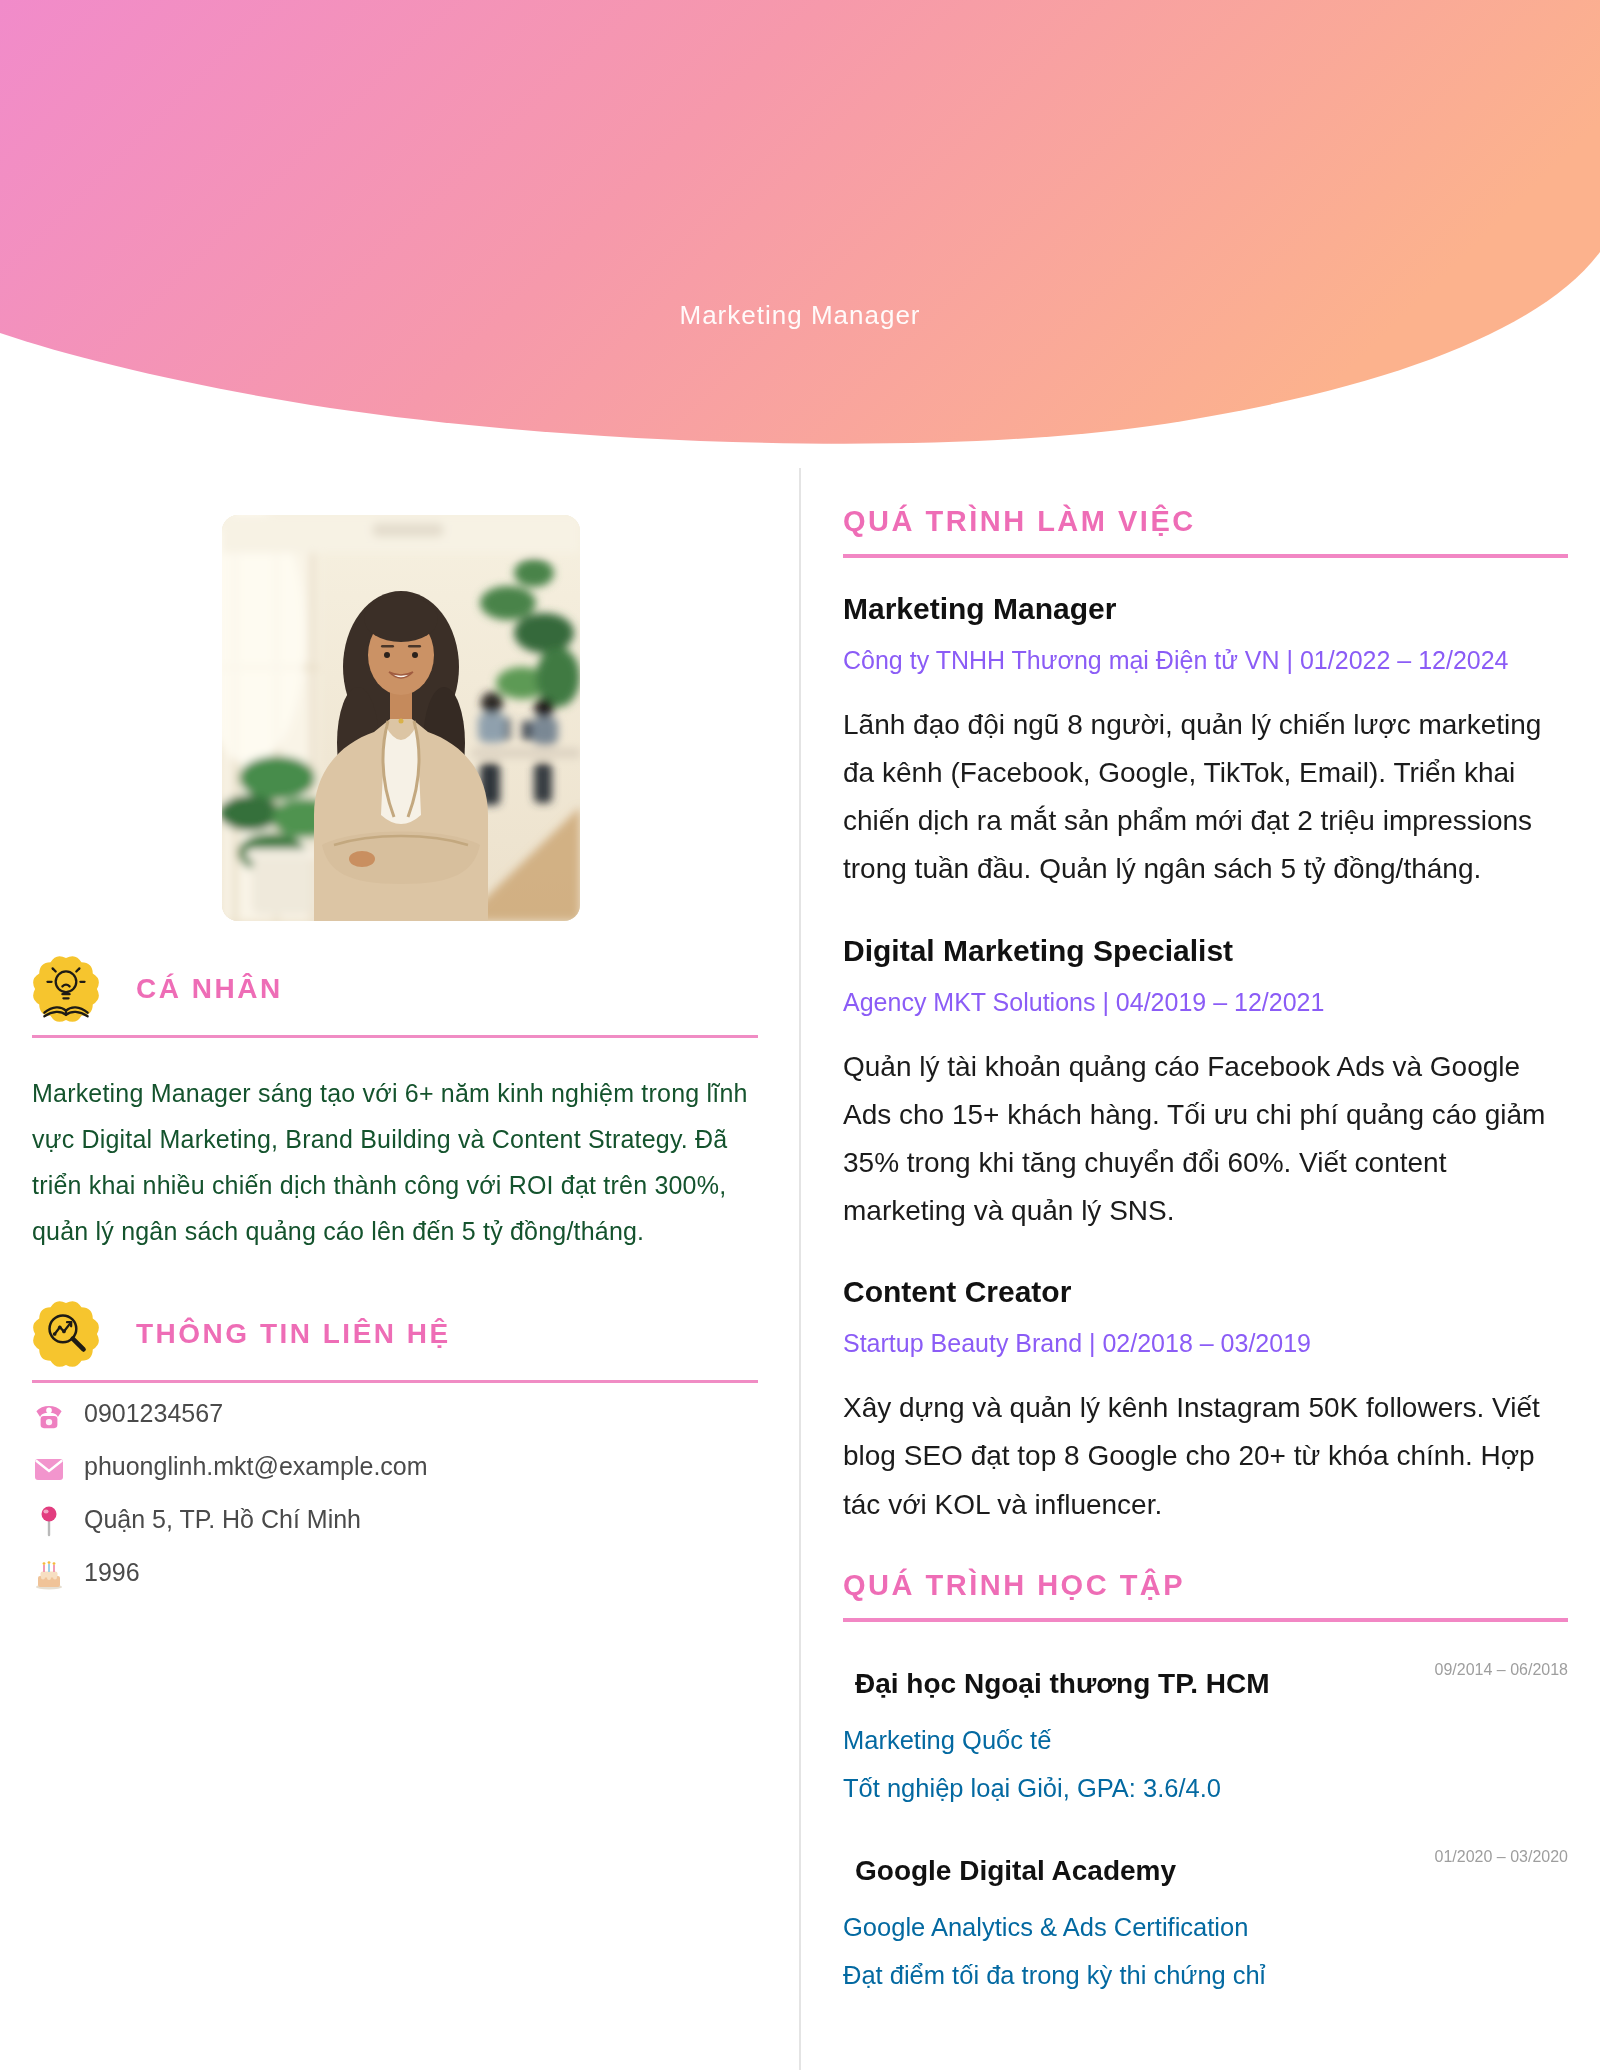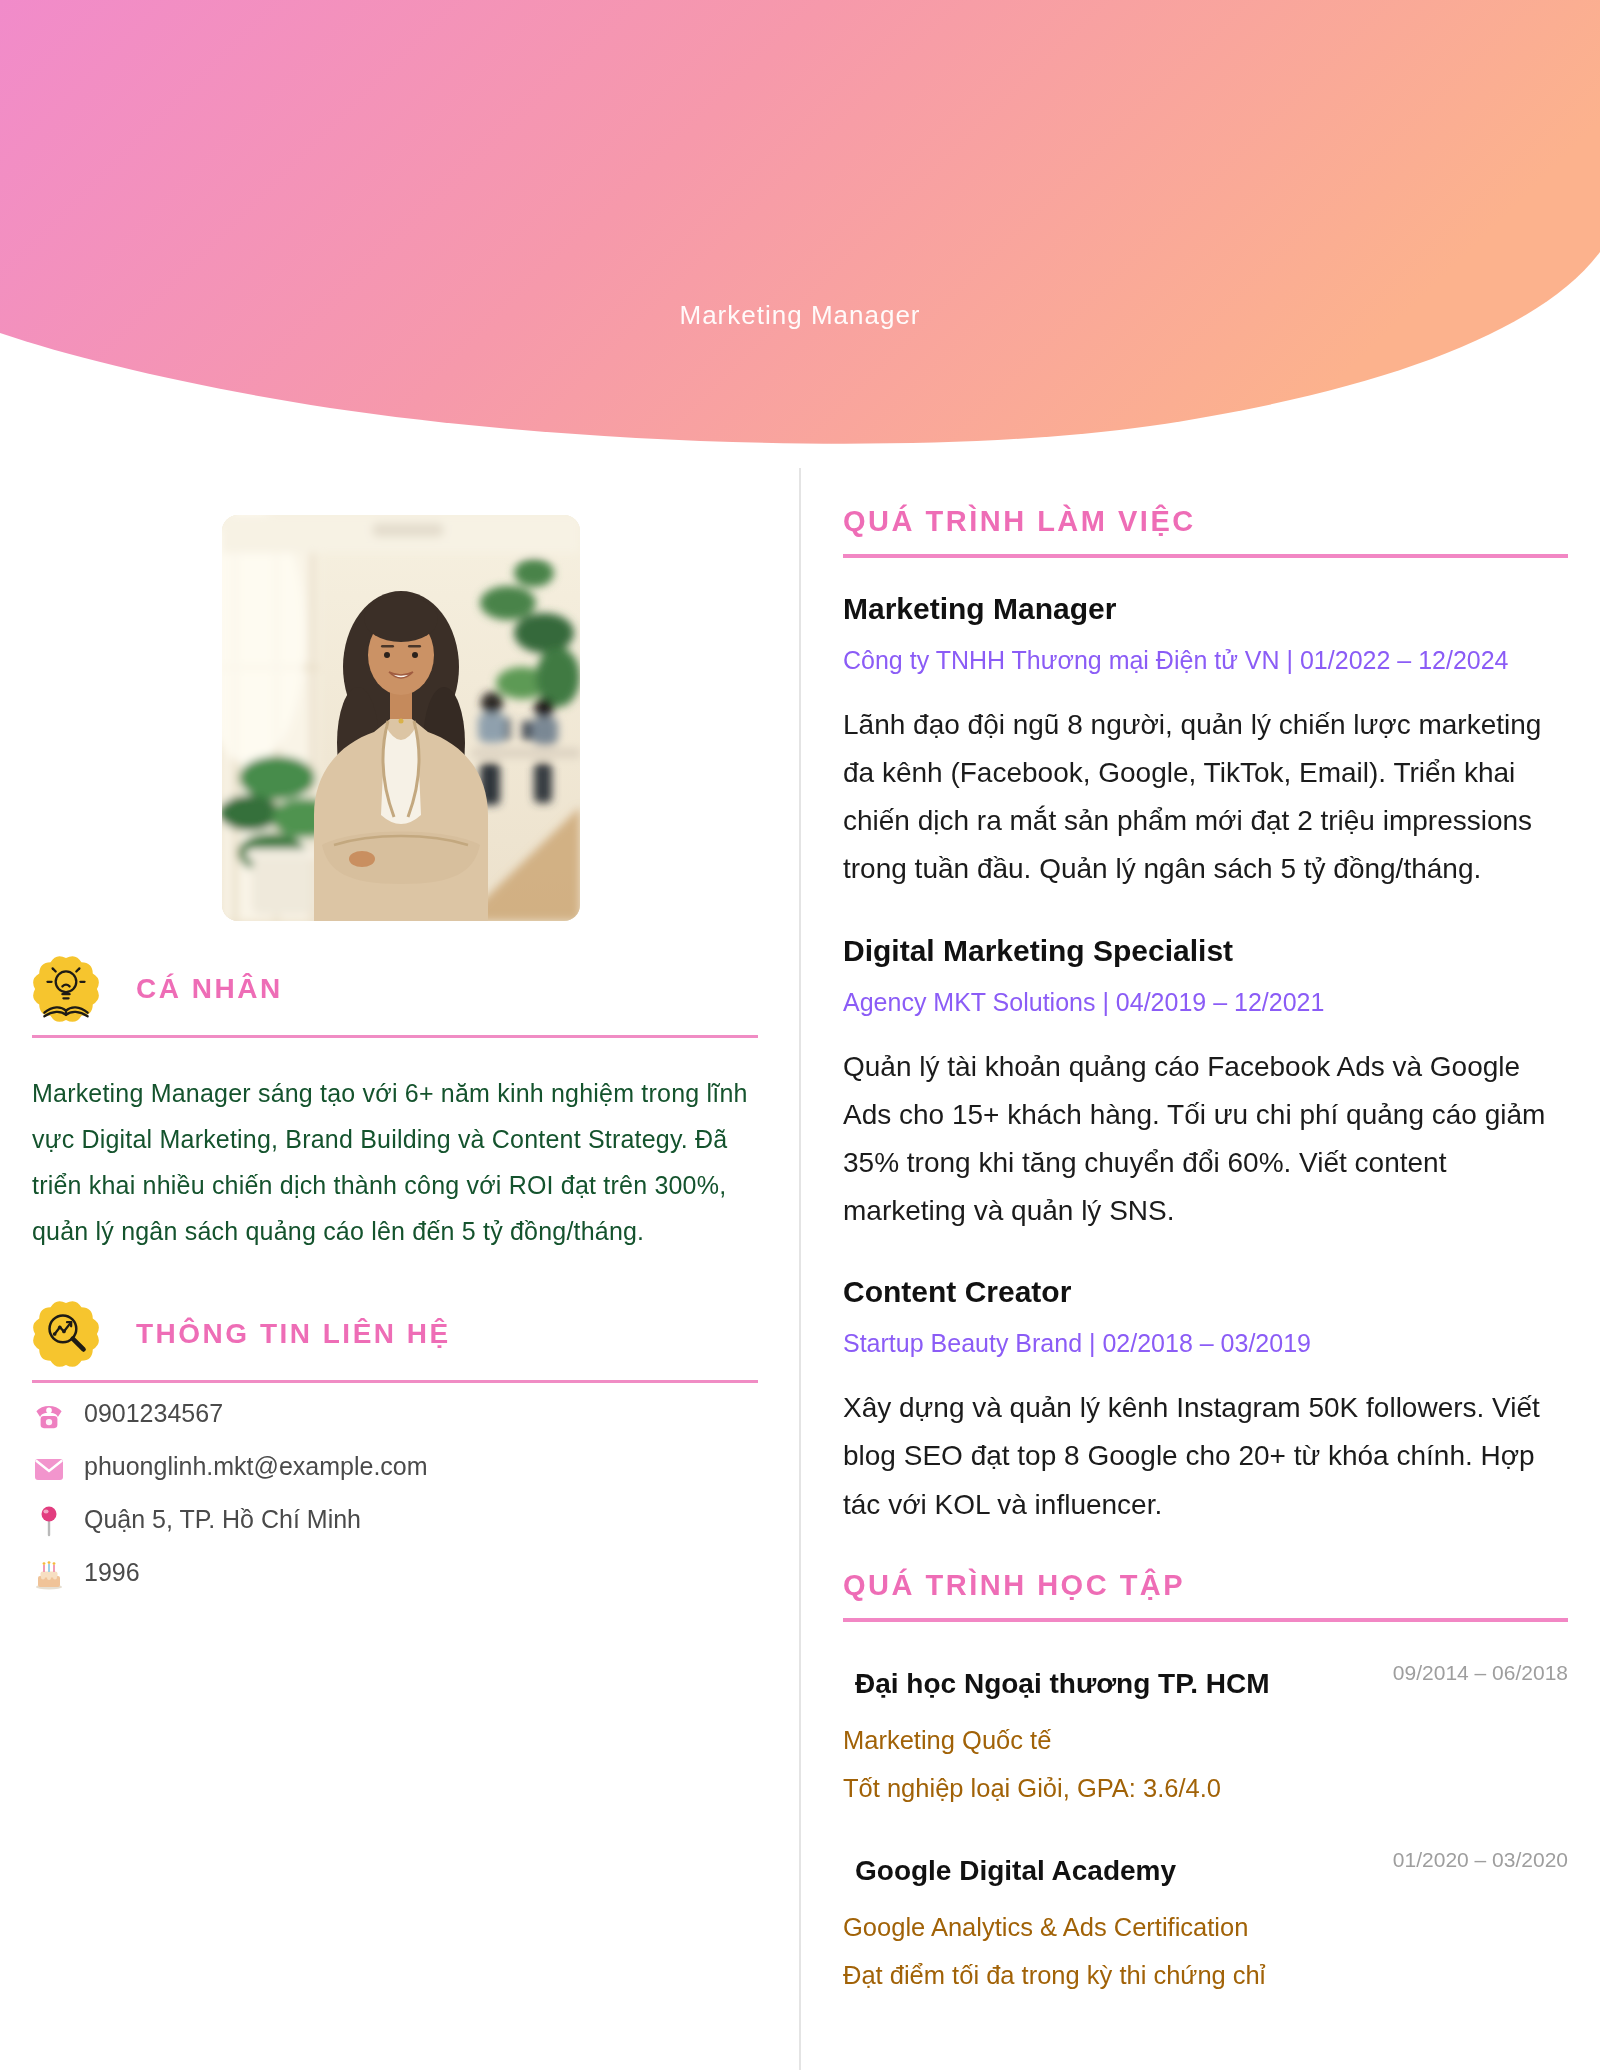--- a/index.html
+++ b/index.html
@@ -53,22 +53,22 @@
   .ci-text{font-size:25px;color:#4a4a4a;}
   
   .job{margin-top:34px;}
   .job-title{margin:0;font-size:30px;font-weight:bold;color:#111111;}
   .job-meta{margin:20px 0 0 0;font-size:25px;color:#8b5cf6;}
   .job-desc{margin:26px 0 40px 0;font-size:28px;line-height:1.72;color:#1b1b1b;}
   .edu-block{margin-top:10px;}
   .school{margin-top:34px;}
   .school-head{display:flex;justify-content:space-between;align-items:flex-start;}
   .school-name{margin:12px;font-size:28px;font-weight:bold;color:#111111;}
-  .school-period{font-size:21px;color:#9e9e9e;padding-top:5px;white-space:nowrap;}
-  .school-line{margin:9px 0 0 0;font-size:25.5px;line-height:1.55;color:#a16207;}
+  .school-period{font-size:16px;color:#9e9e9e;padding-top:5px;white-space:nowrap;}
+  .school-line{margin:9px 0 0 0;font-size:25.5px;line-height:1.55;color:#0369a1;}
 </style>
 </head>
 <body>
 
 <div class="hero">
   <svg width="1600" height="470" viewBox="0 0 1600 470">
     <defs>
       <linearGradient id="heroGrad" x1="0" y1="0" x2="1" y2="0.28">
         <stop offset="0" stop-color="#f18bca"></stop>
         <stop offset="0.48" stop-color="#f699ab"></stop>

